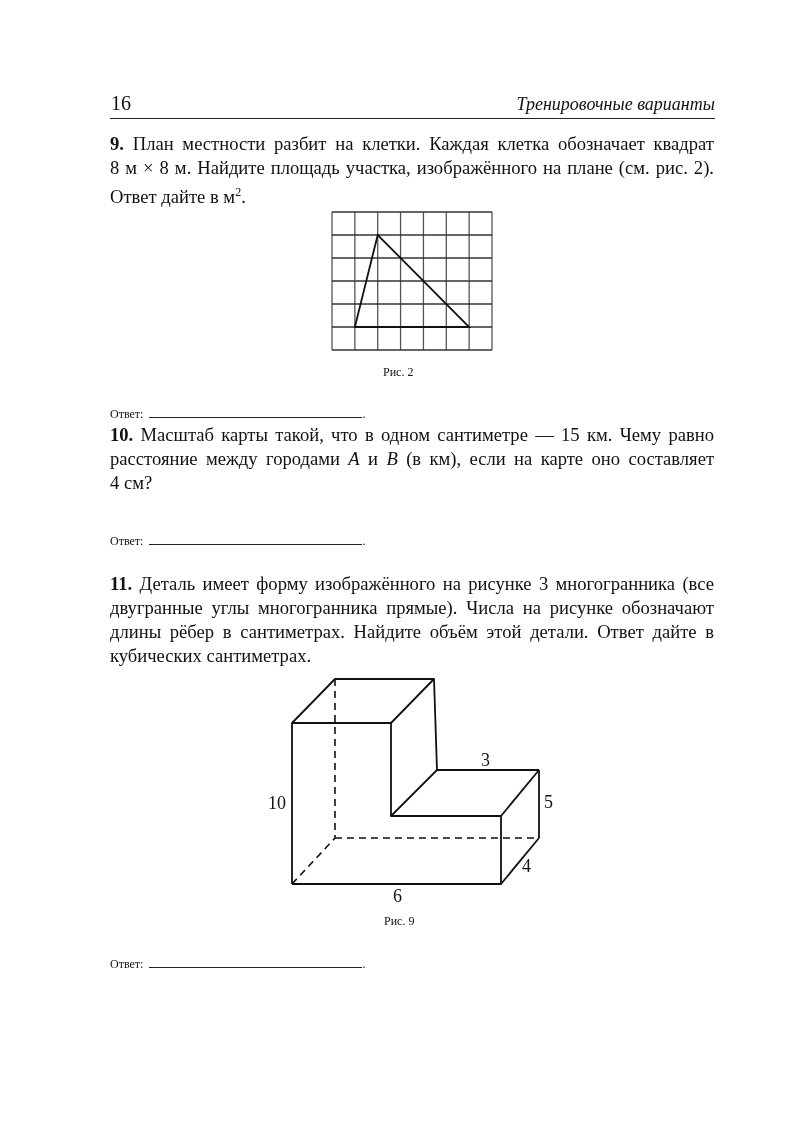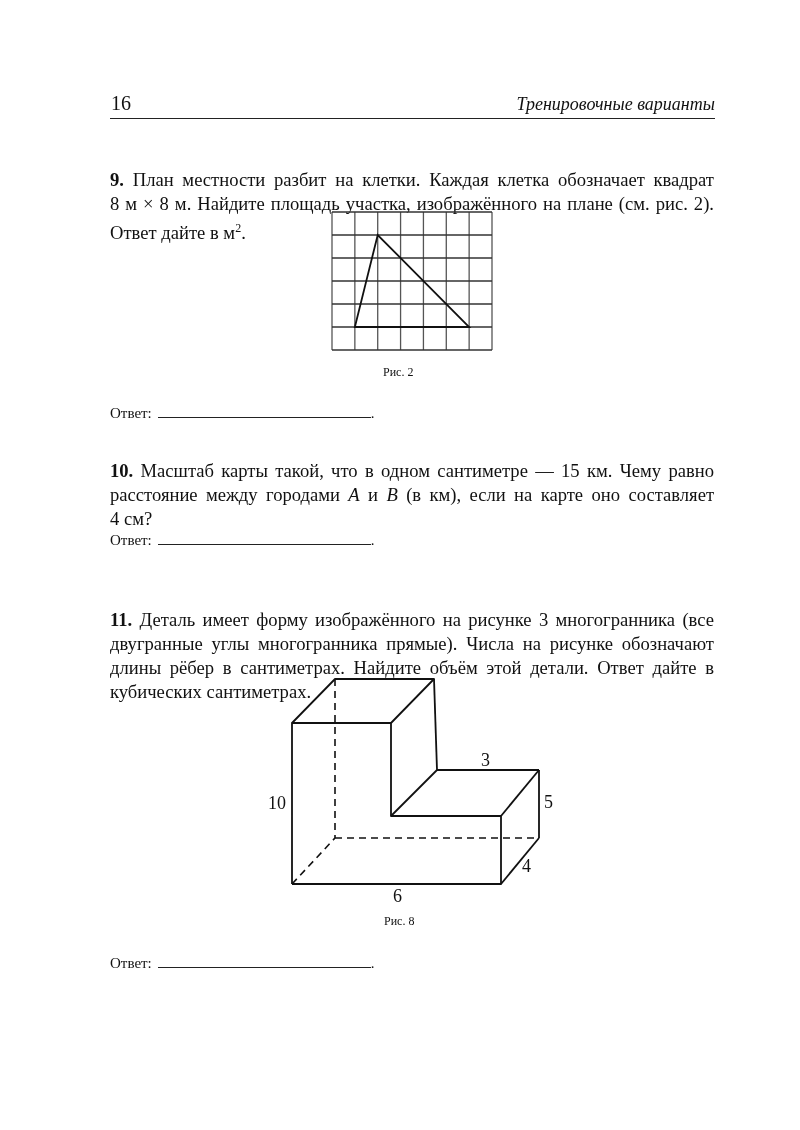--- a/index.html
+++ b/index.html
@@ -2,27 +2,27 @@
 <html><head>
 <meta charset="utf-8">
 <style>
   html, body { margin: 0; padding: 0; background: #ffffff; }
   body { width: 800px; height: 1130px; position: relative; overflow: hidden;
          font-family: "Liberation Serif", "DejaVu Serif", serif; color: #111; }
   .abs { position: absolute; }
   .header-num { left: 111px; top: 92px; font-size: 20px; }
   .header-title { right: 85px; top: 94px; font-size: 18px; font-style: italic; }
   .header-rule { left: 110px; top: 118px; width: 605px; height: 0; border-top: 1.3px solid #222; }
-  .para { left: 110px; width: 604px; font-size: 18.6px; line-height: 24px; text-align: justify; margin-top: 36px; }
+  .para { left: 110px; width: 604px; font-size: 18.6px; line-height: 24px; text-align: justify; }
   .para b { font-weight: bold; }
   .para i { font-style: italic; }
   .justify-line { display: block; text-align: justify; text-align-last: justify; }
   .last-line { display: block; text-align: left; }
   .caption { font-size: 12px; }
-  .answer { left: 110px; font-size: 15px; }
+  .answer { left: 110px; font-size: 12px; }
   .answer .blank { display: inline-block; width: 213px; border-bottom: 1.2px solid #222; height: 18px; vertical-align: baseline; margin-left: 6px; }
   sup { font-size: 12px; vertical-align: 7px; }
   svg text { font-family: "Liberation Serif", "DejaVu Serif", serif; font-size: 18px; fill: #111; }
 </style>
 </head>
 <body>
 
 <div class="abs header-num">16</div>
 <div class="abs header-title">Тренировочные варианты</div>
 <div class="abs header-rule"></div>
@@ -99,17 +99,17 @@
     <line x1="335" y1="679" x2="335" y2="838"></line>
     <line x1="335" y1="838" x2="539" y2="838"></line>
     <line x1="292" y1="884" x2="335" y2="838"></line>
   </g>
   <text x="268" y="809">10</text>
   <text x="393" y="902">6</text>
   <text x="481" y="766">3</text>
   <text x="544" y="808">5</text>
   <text x="522" y="872">4</text>
 </svg>
-<div class="abs caption" style="left:384px; top:914px;">Рис. 8</div>
+<div class="abs caption" style="left:384px; top:914px;">Рис. 9</div>
 
 <div class="abs answer" style="top:949px;">
   <span>Ответ:</span><span class="blank"></span><span>.</span>
 </div>
 
 </body></html>

